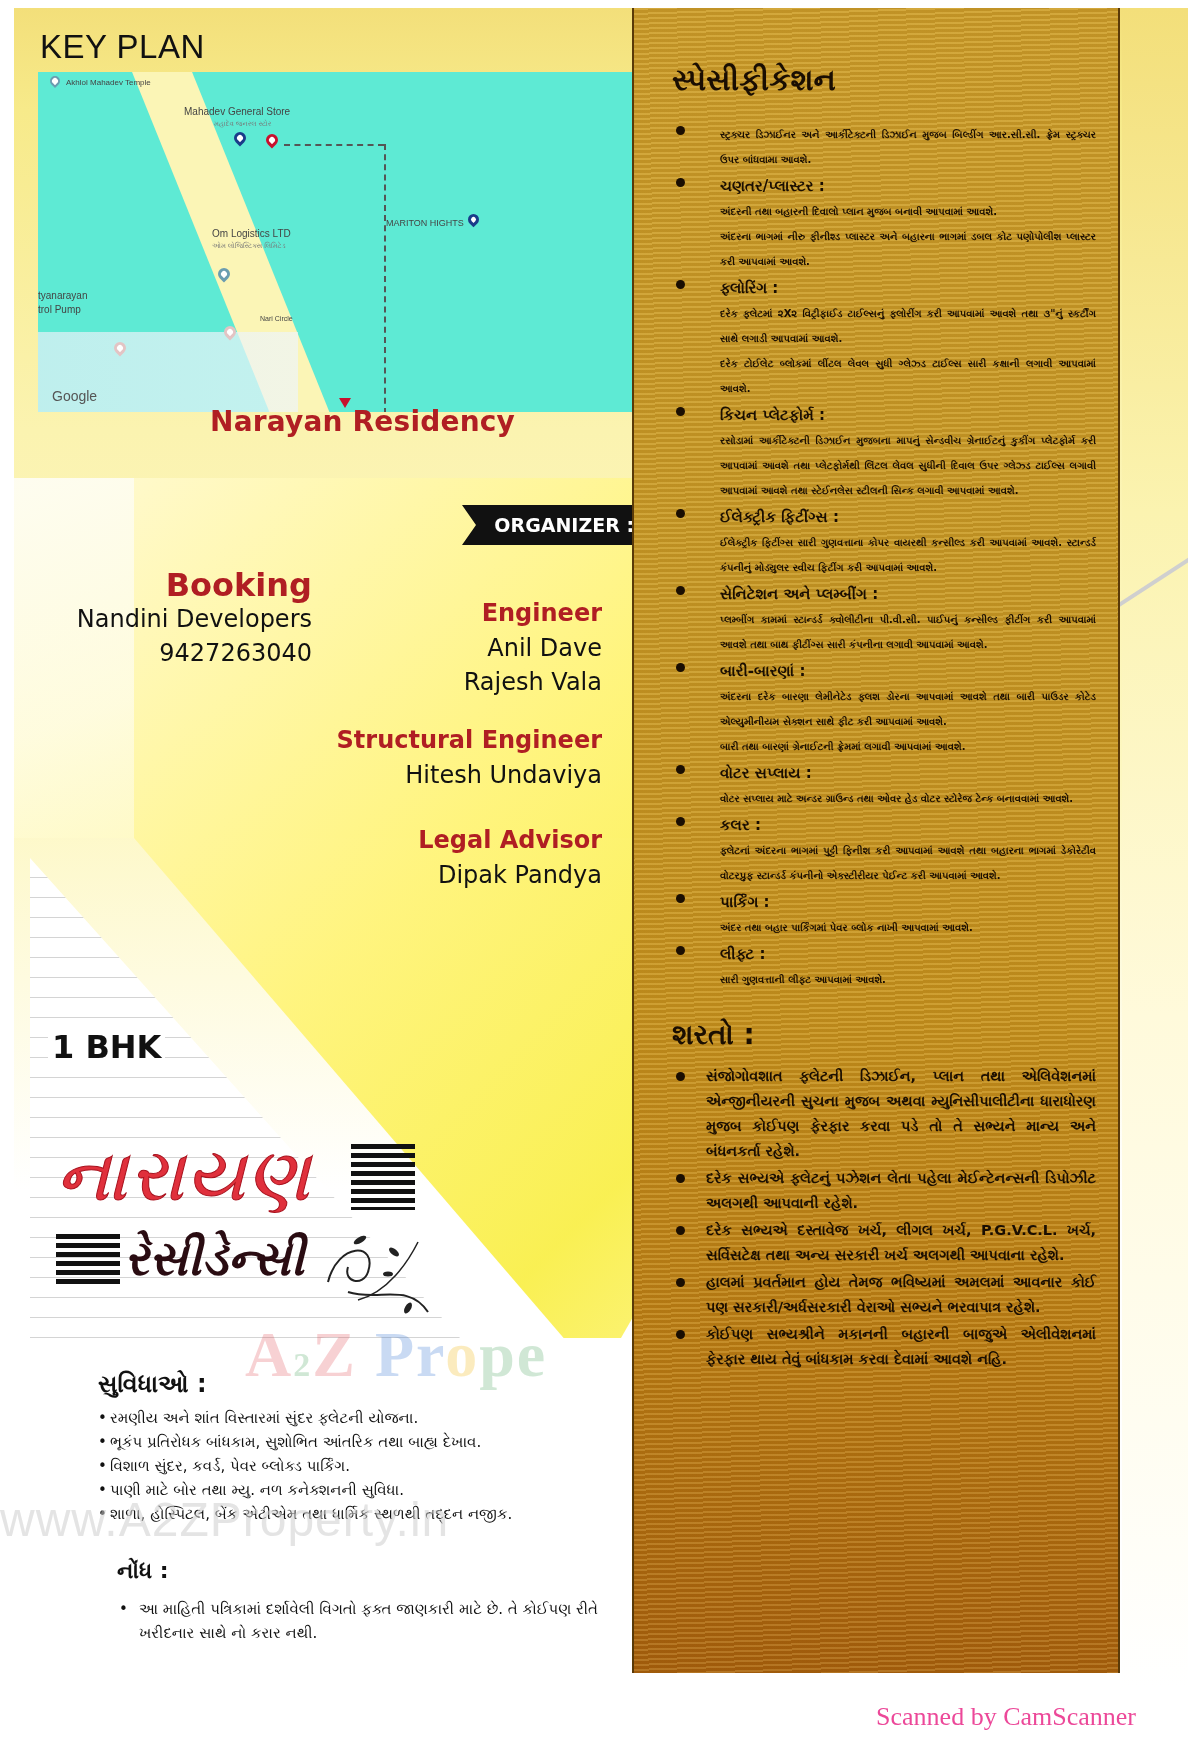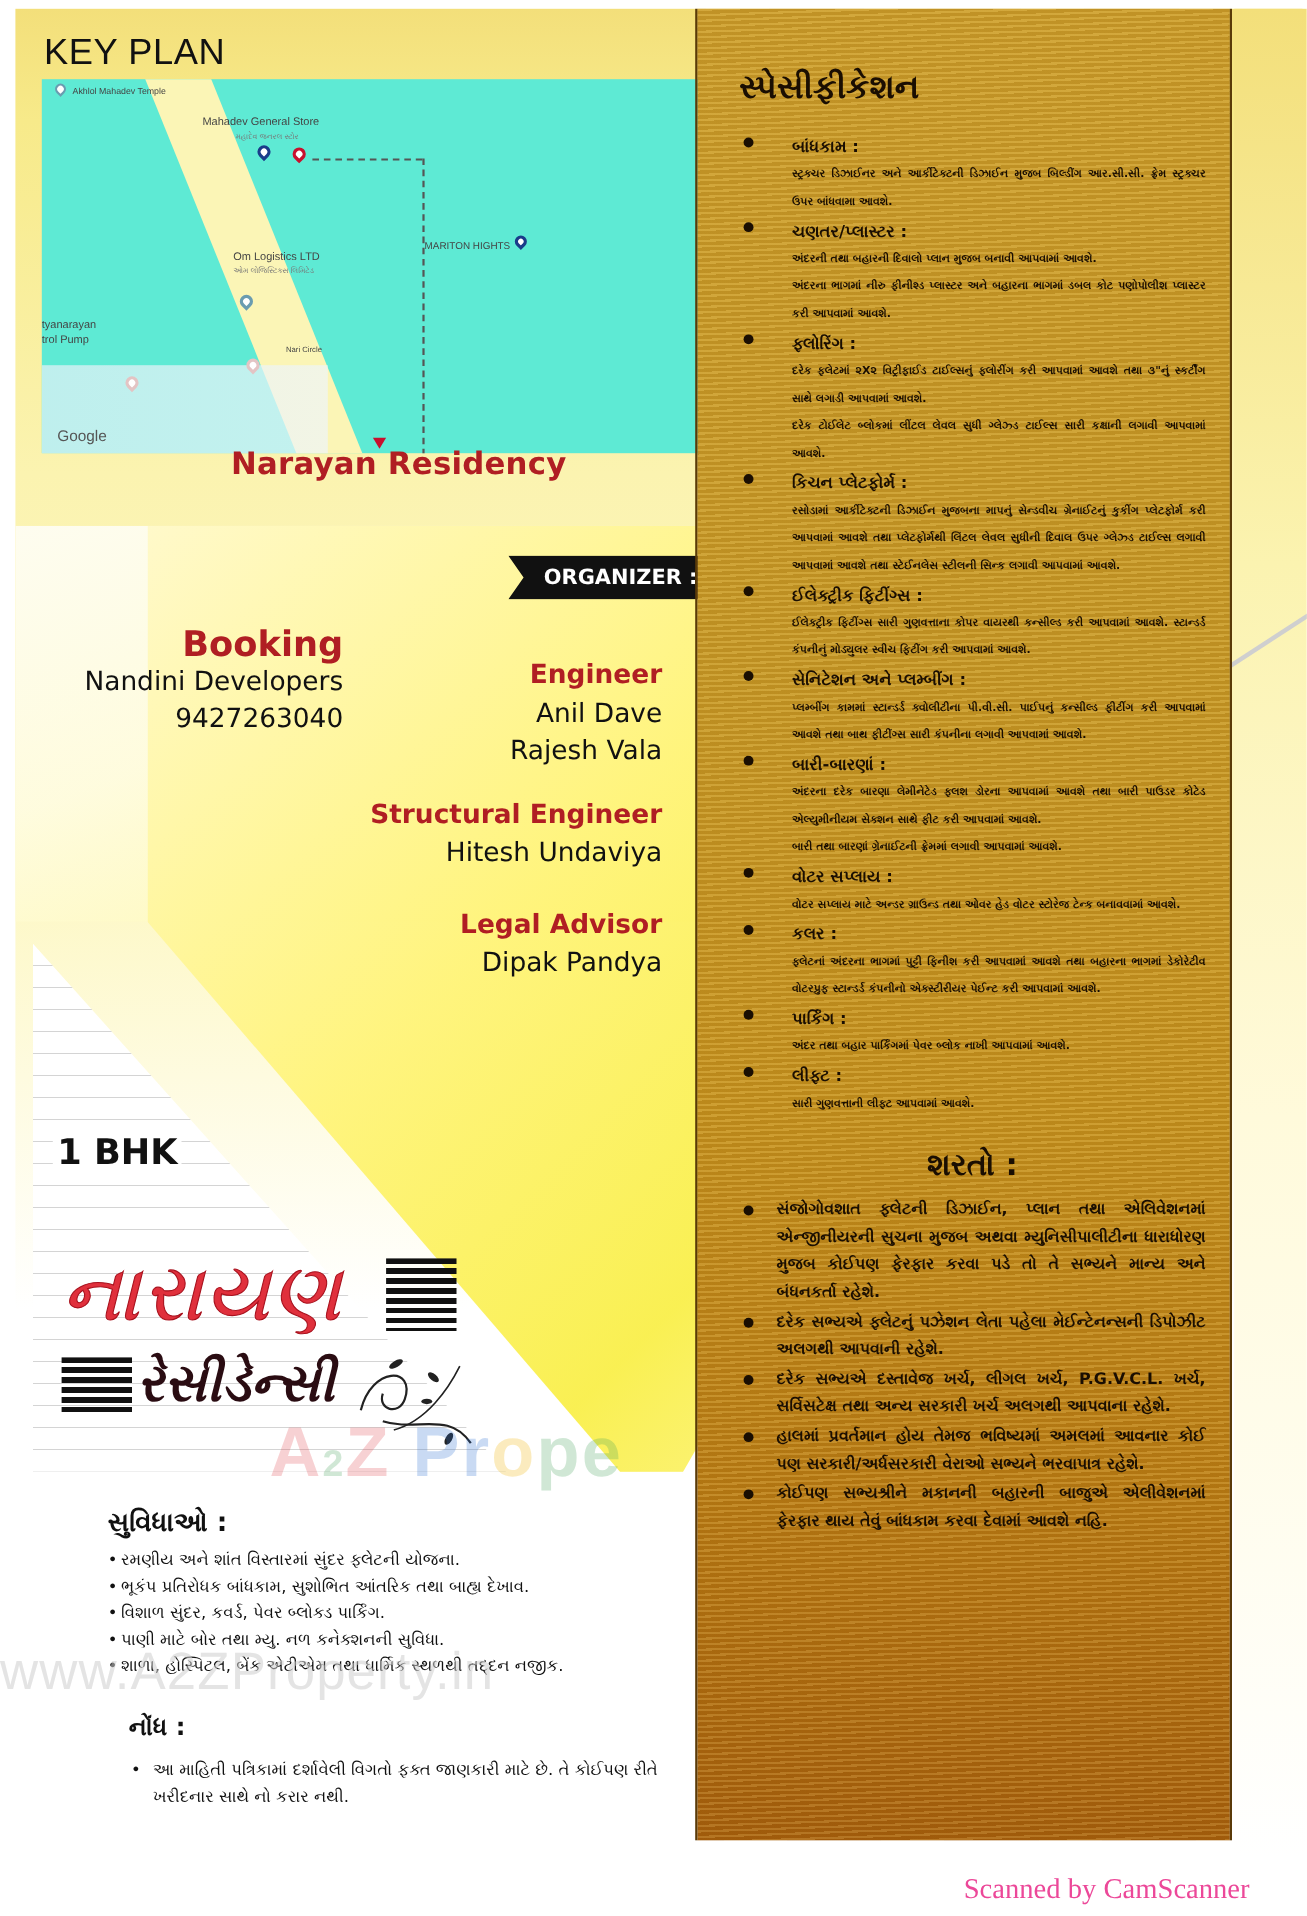--- a/index.html
+++ b/index.html
@@ -95,21 +95,21 @@
     font-family: "DejaVu Serif", serif; font-size: 72px; color: #e0303c; font-style: italic;
     -webkit-text-stroke: 1px #a8121e; letter-spacing: 2px; line-height: 90px;
   }
   .logo-gu .stripes { position:absolute; width: 64px; height: 66px; background: repeating-linear-gradient(180deg, #111 0, #111 5px, transparent 5px, transparent 9px); }
   .logo-gu .sub {
     position: absolute; left: 68px; top: 100px;
     font-family: "DejaVu Serif", serif; font-size: 48px; color: #2a0c12; font-weight: bold; font-style: italic;
   }
   .logo-gu .swirl { position: absolute; left: 262px; top: 92px; width: 120px; height: 100px; }
 
-  .watermark-a2z { position: absolute; left: 245px; top: 1283px; font-family: Liberation Sans, sans-serif; font-size: 64px; font-weight: bold; opacity: .25; letter-spacing: 2px; }
+  .watermark-a2z { position: absolute; left: 245px; top: 1318px; font-family: Liberation Serif, serif; font-size: 64px; font-weight: bold; opacity: .25; letter-spacing: 2px; }
   .watermark-a2z .a { color: #e14a52; } .watermark-a2z .two { color: #46a35a; font-size: 34px; } .watermark-a2z .z { color: #e14a52; }
   .watermark-a2z .p { color: #2c6fd1; } .watermark-a2z .r { color: #2c6fd1; } .watermark-a2z .o { color: #f0b400; } .watermark-a2z .pe { color: #46a35a; }
   .watermark-url { position: absolute; left: 0; top: 1492px; font-family: "Liberation Sans", sans-serif; font-size: 48px; color: #cfcfcf; opacity: .55; letter-spacing: 1px; }
 
   .amenities { position: absolute; left: 98px; top: 1370px; width: 520px; font-family: "DejaVu Sans", sans-serif; }
   .amenities .head { font-size: 24px; font-weight: bold; color: #111; margin-bottom: 8px; }
   .amenities ul { list-style: none; }
   .amenities li { font-size: 15px; color: #111; line-height: 24px; padding-left: 12px; position: relative; }
   .amenities li::before { content: "•"; position: absolute; left: 0; }
 
@@ -125,21 +125,21 @@
       repeating-linear-gradient(178deg, rgba(255,230,140,.18) 0, rgba(255,230,140,.18) 2px, rgba(120,80,0,.10) 2px, rgba(120,80,0,.10) 5px),
       linear-gradient(180deg, #c99a2a 0%, #c59626 35%, #c38f1e 60%, #b87a14 80%, #a45c0c 100%);
     border-left: 2px solid #5a3a08; border-right: 2px solid #5a3a08;
     font-family: "DejaVu Sans", sans-serif; color: #1a0e02; padding: 54px 22px 0 32px;
   }
   .spec-title { font-size: 30px; font-weight: bold; margin-bottom: 24px; padding-left: 6px; }
   .spec-item { position: relative; padding-left: 54px; margin-bottom: 2px; }
   .spec-item .bullet { position: absolute; left: 10px; top: 4px; width: 9px; height: 9px; border-radius: 50%; background: #1a0e02; }
   .spec-item .h { font-size: 15px; font-weight: bold; line-height: 25px; }
   .spec-item .b { font-size: 10px; font-weight: bold; line-height: 25px; text-align: justify; }
-  .terms-title { font-size: 28px; font-weight: bold; margin: 26px 0 12px 6px; text-align: center; }
+  .terms-title { font-size: 28px; font-weight: bold; margin: 26px 0 12px 6px; }
   .term-item { position: relative; padding-left: 40px; font-size: 14.5px; font-weight: bold; line-height: 25px; text-align: justify; margin-bottom: 2px; }
   .term-item .bullet { position: absolute; left: 10px; top: 8px; width: 9px; height: 9px; border-radius: 50%; background: #1a0e02; }
 
   .right-edge {
     position: absolute; left: 1122px; top: 8px; width: 66px; height: 1680px;
     background: linear-gradient(180deg, #f3df7a 0%, #fbf3b0 30%, #fffadb 60%, #ffffff 100%);
   }
   .right-edge-line { position: absolute; left: 1100px; top: 615px; width: 110px; height: 4px; background: #cfcfcf; transform: rotate(-33deg); transform-origin: 0 0; }
 
   .camscanner { position: absolute; right: 52px; top: 1702px; font-family: "Liberation Serif", serif; font-size: 26px; color: #ec4899; }
@@ -257,21 +257,20 @@
 <div class="note">
   <div class="head">નોંધ :</div>
   <p>આ માહિતી પત્રિકામાં દર્શાવેલી વિગતો ફક્ત જાણકારી માટે છે. તે કોઈપણ રીતે ખરીદનાર સાથે નો કરાર નથી.</p>
 </div>
 
 <div class="spec-panel">
   <div class="spec-title">સ્પેસીફીકેશન</div>
 
   <div class="spec-item">
     <span class="bullet"></span>
-    <div class="h">બાંધકામ :</div>
     <div class="b">સ્ટ્રક્ચર ડિઝાઈનર અને આર્કીટેક્ટની ડિઝાઈન મુજબ બિલ્ડીંગ આર.સી.સી. ફ્રેમ સ્ટ્રક્ચર ઉપર બાંધવામા આવશે.</div>
   </div>
   <div class="spec-item">
     <span class="bullet"></span>
     <div class="h">ચણતર/પ્લાસ્ટર :</div>
     <div class="b">અંદરની તથા બહારની દિવાલો પ્લાન મુજબ બનાવી આપવામાં આવશે.</div>
     <div class="b">અંદરના ભાગમાં નીરુ ફીનીશ્ડ પ્લાસ્ટર અને બહારના ભાગમાં ડબલ કોટ પણોપોલીશ પ્લાસ્ટર કરી આપવામાં આવશે.</div>
   </div>
   <div class="spec-item">
     <span class="bullet"></span>

